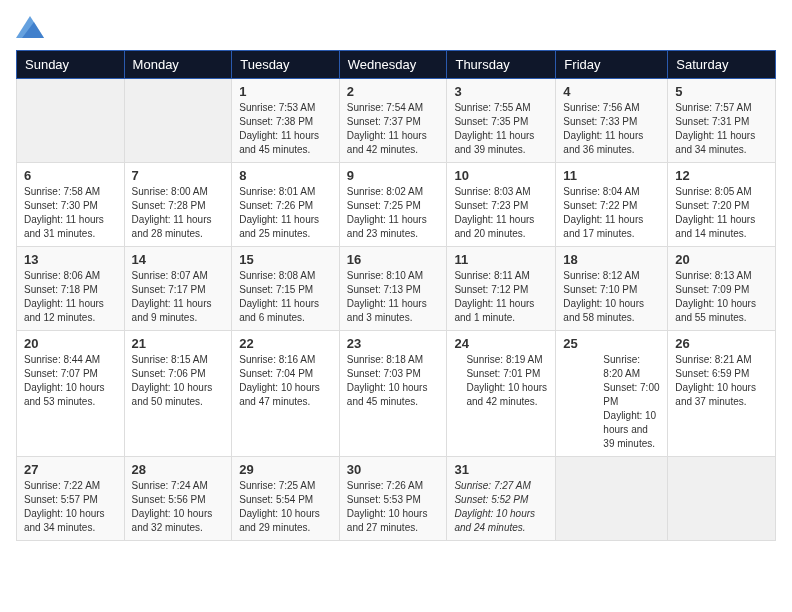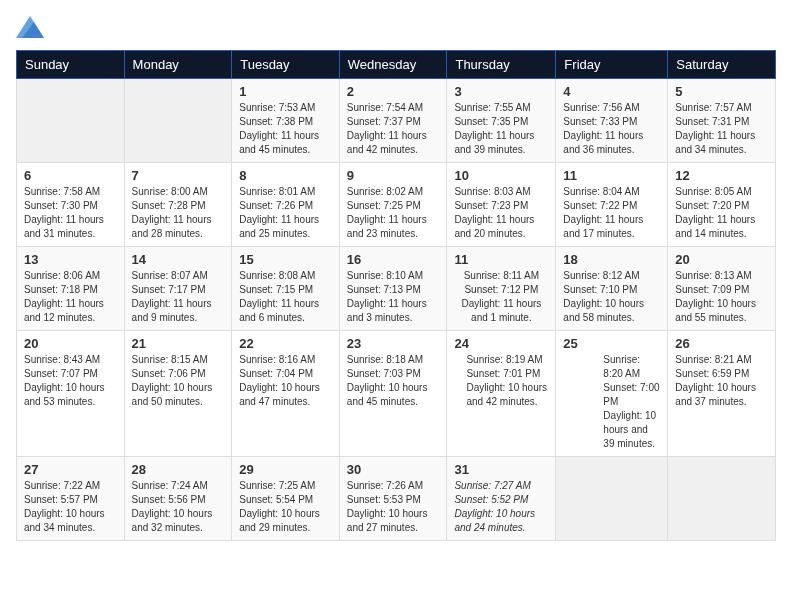--- a/index.html
+++ b/index.html
@@ -223,41 +223,41 @@
 Daylight: 11 hours and 6 minutes.</div>
         </td>
         <td>
           <span class="day-number">16</span>
           <div class="day-info" style="white-space: pre-line;">Sunrise: 8:10 AM
 Sunset: 7:13 PM
 Daylight: 11 hours and 3 minutes.</div>
         </td>
         <td>
           <span class="day-number">11</span>
-          <div class="day-info" style="white-space: pre-line; text-align: center;">Sunrise: 8:11 AM
+          <div class="day-info" style="white-space: pre-line;">Sunrise: 8:11 AM
 Sunset: 7:12 PM
 Daylight: 11 hours and 1 minute.</div>
         </td>
         <td>
           <span class="day-number">18</span>
           <div class="day-info" style="white-space: pre-line;">Sunrise: 8:12 AM
 Sunset: 7:10 PM
 Daylight: 10 hours and 58 minutes.</div>
         </td>
         <td>
           <span class="day-number">20</span>
           <div class="day-info" style="white-space: pre-line;">Sunrise: 8:13 AM
 Sunset: 7:09 PM
 Daylight: 10 hours and 55 minutes.</div>
         </td>
       </tr>
       <tr>
         <td>
           <span class="day-number">20</span>
-          <div class="day-info" style="white-space: pre-line;">Sunrise: 8:43 AM
+          <div class="day-info" style="white-space: pre-line;">Sunrise: 8:44 AM
 Sunset: 7:07 PM
 Daylight: 10 hours and 53 minutes.</div>
         </td>
         <td>
           <span class="day-number">21</span>
           <div class="day-info" style="white-space: pre-line;">Sunrise: 8:15 AM
 Sunset: 7:06 PM
 Daylight: 10 hours and 50 minutes.</div>
         </td>
         <td>

